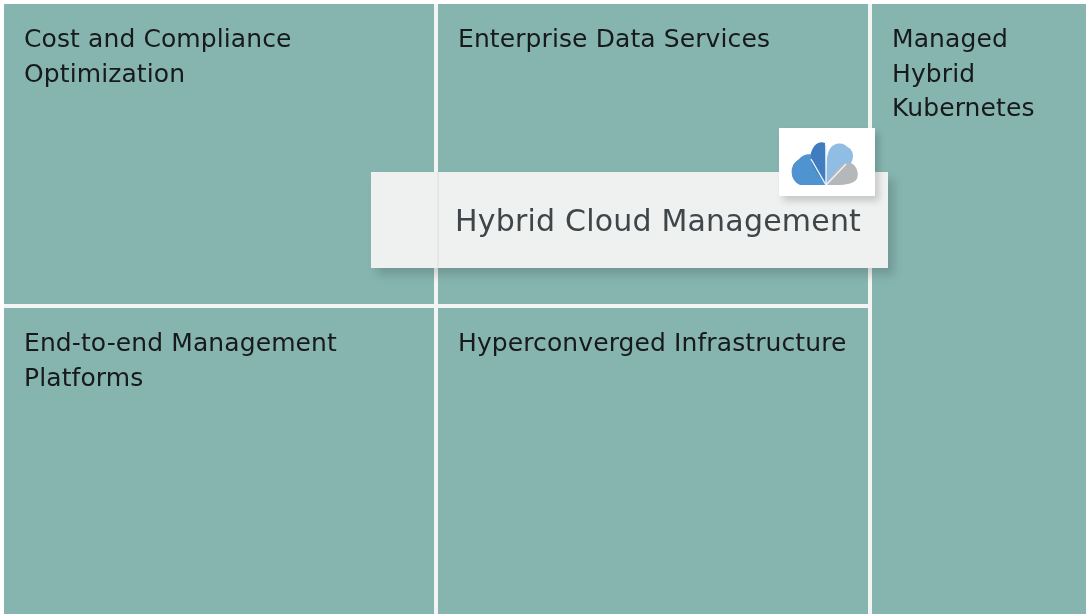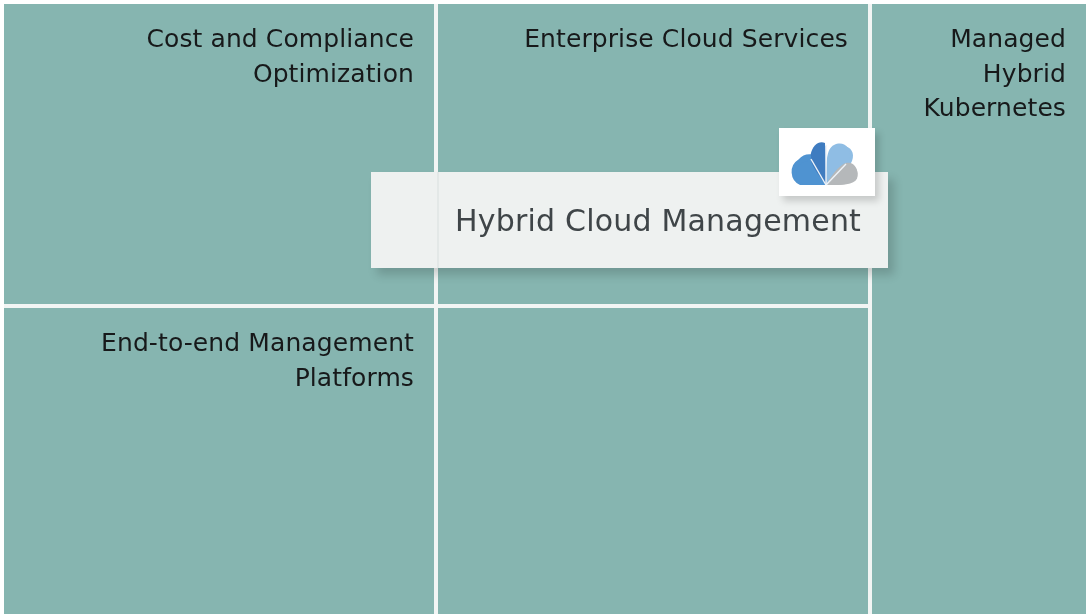--- a/index.html
+++ b/index.html
@@ -30,21 +30,20 @@
     position: absolute;
     background: #f2f5f4;
   }
   .gridline.v { width: 4px; top: 0; bottom: 0; }
   .gridline.h { height: 4px; }
 
   .cell {
     position: absolute;
     box-sizing: border-box;
     padding: 18px 20px 0 20px;
-    text-align: right;
   }
   .cell-label {
     font-size: 25px;
     line-height: 1.38;
     color: #17191a;
     letter-spacing: 0.1px;
     white-space: pre-line;
   }
 
   
@@ -110,34 +109,37 @@
     <div class="gridline v" style="left:430px;"></div>
     <div class="gridline v" style="left:864px;"></div>
     <div class="gridline h" style="left:0; top:300px; width:864px;"></div>
 
     <div class="cell" id="cell-cost">
       <div class="cell-label">Cost and Compliance
 Optimization</div>
     </div>
 
     <div class="cell" id="cell-enterprise">
-      <div class="cell-label">Enterprise Cloud Services</div>
+      <div class="cell-label">Enterprise Data Services</div>
     </div>
 
     <div class="cell" id="cell-kubernetes">
       <div class="cell-label">Managed
 Hybrid
 Kubernetes</div>
     </div>
 
     <div class="cell" id="cell-endtoend">
       <div class="cell-label">End-to-end Management
 Platforms</div>
     </div>
 
+    <div class="cell" id="cell-hyper">
+      <div class="cell-label">Hyperconverged Infrastructure</div>
+    </div>
 
   </div>
 
   <div id="overlay-card">
     <div class="seam"></div>
     <div id="overlay-label">Hybrid Cloud Management</div>
   </div>
 
   <div id="logo-chip">
     <svg width="78" height="54" viewBox="0 0 78 54">

